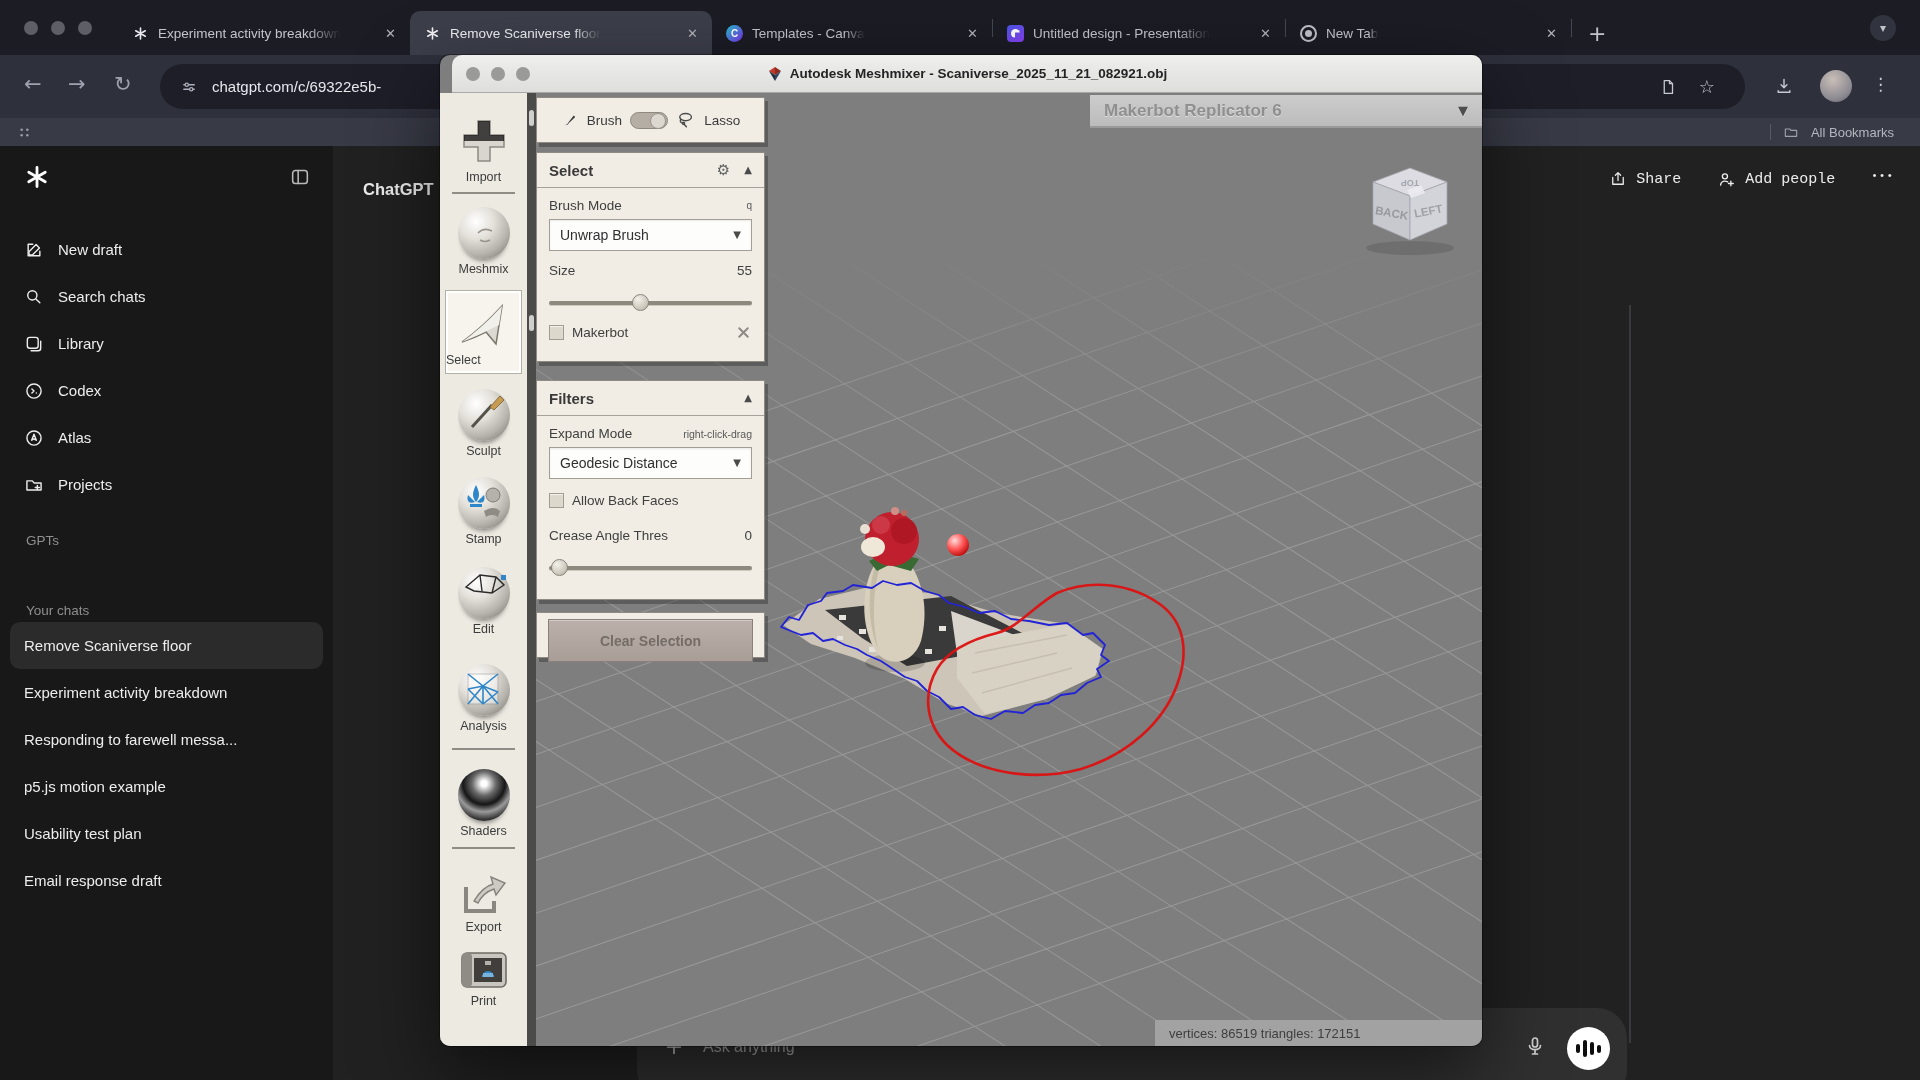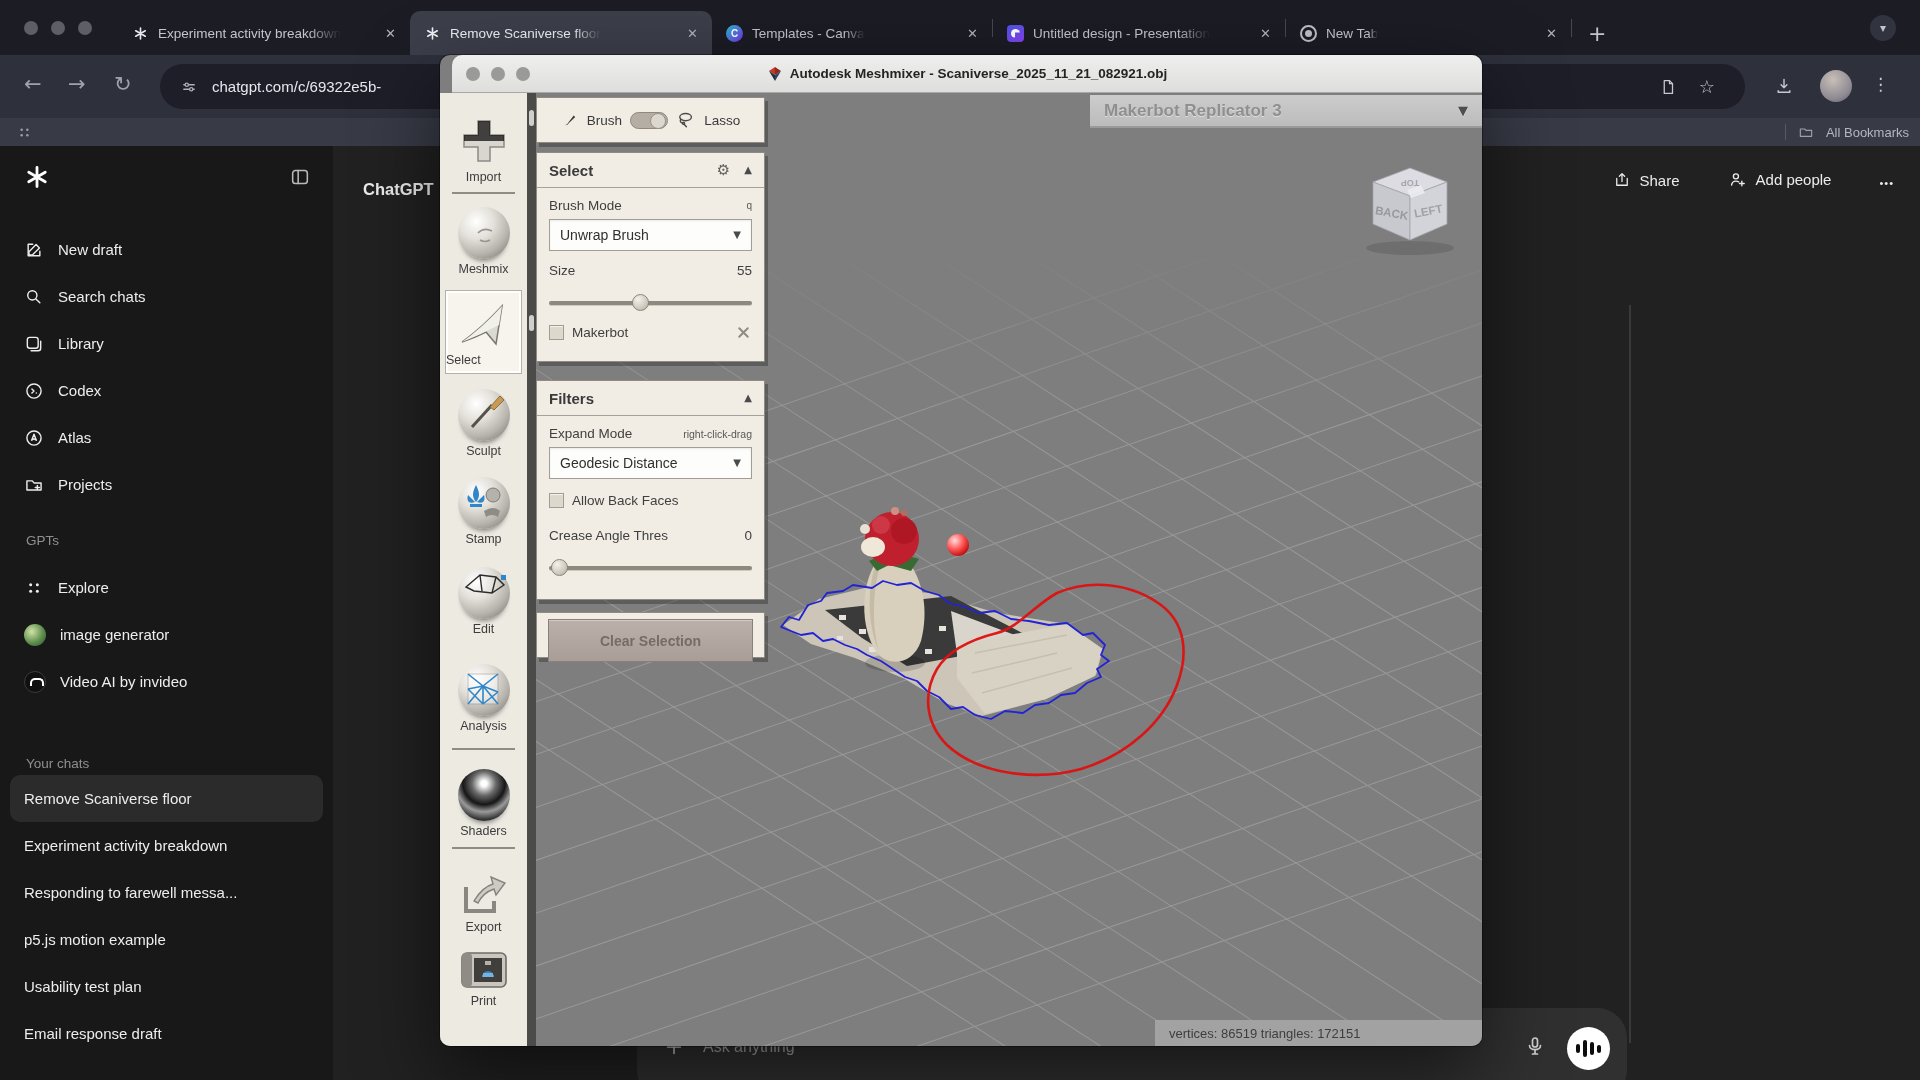--- a/index.html
+++ b/index.html
@@ -38,21 +38,21 @@
   .tab-chevron { margin-left:auto; margin-right:24px; margin-bottom:14px; width:26px; height:26px;
                  border-radius:50%; background:#31333e; color:#c2c3cb; font-size:12px;
                  display:flex; align-items:center; justify-content:center; }
 
   #toolbar { left:0; top:55px; width:1920px; height:63px; background:#2e303c; }
   .navbtn { position:absolute; top:19px; color:#9fa2ae; font-size:21px; }
   #urlpill { position:absolute; left:160px; top:9px; width:1585px; height:45px;
              border-radius:23px; background:#1d1e28; display:flex; align-items:center; }
   #urltext { margin-left:14px; font-size:15px; color:#e7e8ee; }
   #bookmarksbar { left:0; top:118px; width:1920px; height:28px; background:#383a46;
-                  display:flex; align-items:center; padding:0 11px 0 16px; }
+                  display:flex; align-items:center; padding:0 26px 0 16px; }
   .bm-right { margin-left:auto; display:flex; align-items:center; gap:12px;
               color:#b4b6c0; font-size:13px; }
   .bm-sep { width:1px; height:16px; background:#565864; }
 
   
   #sidebar { left:0; top:146px; width:333px; height:934px; background:#181818;
              display:flex; flex-direction:column; color:#ededed; }
   .side-top { display:flex; justify-content:space-between; align-items:center;
               padding:18px 22px 0 24px; }
   .sitem { height:47px; display:flex; align-items:center; gap:14px; padding:0 14px;
@@ -60,22 +60,22 @@
   .sitem.active { background:#2b2b2b; }
   .shead { height:30px; display:flex; align-items:flex-end; padding:0 26px 4px;
            color:#8f8f8f; font-size:13.5px; }
   .gpt-avatar { width:22px; height:22px; border-radius:50%; flex:none; }
   .av-img { background:radial-gradient(circle at 35% 35%, #cfe3a8, #5f8f4e 55%, #2c4f33); }
   .av-invideo { background:#101010; border:1px solid #3a3a3a; position:relative; }
   .av-invideo::after { content:""; position:absolute; left:5px; top:6px; width:10px; height:6px;
                        border-radius:5px 5px 0 0; border:2px solid #fff; border-bottom:none; }
 
   #main-title { left:363px; top:180px; font-size:16.5px; font-weight:bold; color:#ececec; }
-  #header-actions { right:26px; top:170px; display:flex; align-items:flex-end; gap:48px;
-                    color:#ececec; font-size:15px; }
+  #header-actions { right:26px; top:170px; display:flex; align-items:flex-start; gap:36px;
+                    color:#ececec; font-size:15px;font-family:Liberation Mono, monospace; }
   .hact { display:flex; align-items:center; gap:9px; }
   #scrollline { left:1629px; top:305px; width:2px; height:738px; background:#3a3a3d; }
 
   #composer { left:637px; top:1008px; width:990px; height:92px; border-radius:30px;
               background:#303030; }
   #composer .placeholder { position:absolute; left:66px; top:30px; font-size:16px; color:#a4a4a4; }
   .voice-btn { position:absolute; right:17px; top:19px; width:43px; height:43px; border-radius:50%;
                background:#fff; display:flex; align-items:center; justify-content:center; gap:3px; }
   .vbar { width:4px; border-radius:2px; background:#0d0d0d; }
 
@@ -388,38 +388,20 @@
       <div class="sitem">
           <span>
             <svg class="i" width="20" height="20">
               <use href="#sym-folder-plus"></use>
             </svg>
           </span>
           <span>Projects</span>
         </div>
     </div>
     <div class="shead" style="margin-top:14px">GPTs</div>
-    <div style="margin-top:12px">
-      <div class="sitem">
-          <span>
-            <svg class="i" width="20" height="20">
-              <use href="#sym-grid4"></use>
-            </svg>
-          </span>
-          <span>Explore</span>
-        </div>
-      <div class="sitem">
-          <span class="gpt-avatar av-img"></span>
-          <span>image generator</span>
-        </div>
-      <div class="sitem">
-          <span class="gpt-avatar av-invideo"></span>
-          <span>Video AI by invideo</span>
-        </div>
-    </div>
     <div class="shead" style="margin-top:40px">Your chats</div>
     <div>
       <div class="sitem active">
           <span>Remove Scaniverse floor</span>
         </div>
       <div class="sitem">
           <span>Experiment activity breakdown</span>
         </div>
       <div class="sitem">
           <span>Responding to farewell messa...</span>
@@ -594,21 +576,21 @@
         <polygon points="18,22 55,8 92,22 55,36" fill="#dcdce2" stroke="#a4a4ac" stroke-width="0.8"></polygon>
         <polygon points="18,22 55,36 55,80 18,64" fill="#c8c8cf" stroke="#a4a4ac" stroke-width="0.8"></polygon>
         <polygon points="55,36 92,22 92,64 55,80" fill="#d3d3da" stroke="#a4a4ac" stroke-width="0.8"></polygon>
         <polygon points="52,30 66,25 70,33 56,38" fill="#ebebf1" opacity="0.9"></polygon>
         <text x="55" y="26" font-size="9" font-weight="bold" fill="#a6a6b0" text-anchor="middle" transform="rotate(180 55 23)" font-family="Liberation Sans, sans-serif">TOP</text>
         <text x="36" y="57" font-size="11.5" font-weight="bold" fill="#98989f" text-anchor="middle" transform="rotate(10 36 57)" font-family="Liberation Sans, sans-serif">BACK</text>
         <text x="74" y="55" font-size="11.5" font-weight="bold" fill="#a0a0a8" text-anchor="middle" transform="rotate(-11 74 55)" font-family="Liberation Sans, sans-serif">LEFT</text>
       </svg>
 
       <div id="mm-printer">
-        <span>Makerbot Replicator 3</span>
+        <span>Makerbot Replicator 6</span>
         <span class="sp"></span>
         <span class="glyph" style="font-size:13px;color:#4e4e4e">▼</span>
       </div>
 
       <div id="mm-toolbar">
         <div class="mtool" style="top:22px">
           <svg width="52" height="52" viewBox="0 0 52 52" style="margin:0 auto;display:block">
             <path d="M20,6 h12 v14 h14 v12 h-14 v14 h-12 v-14 h-14 v-12 h14 Z" fill="#d9d6d0" stroke="#8d8a84" stroke-width="1.5"></path>
             <path d="M20,6 h12 v14 h14 v6 h-40 v-6 h14 Z" fill="#efedе8" opacity="0.7"></path>
           </svg>

